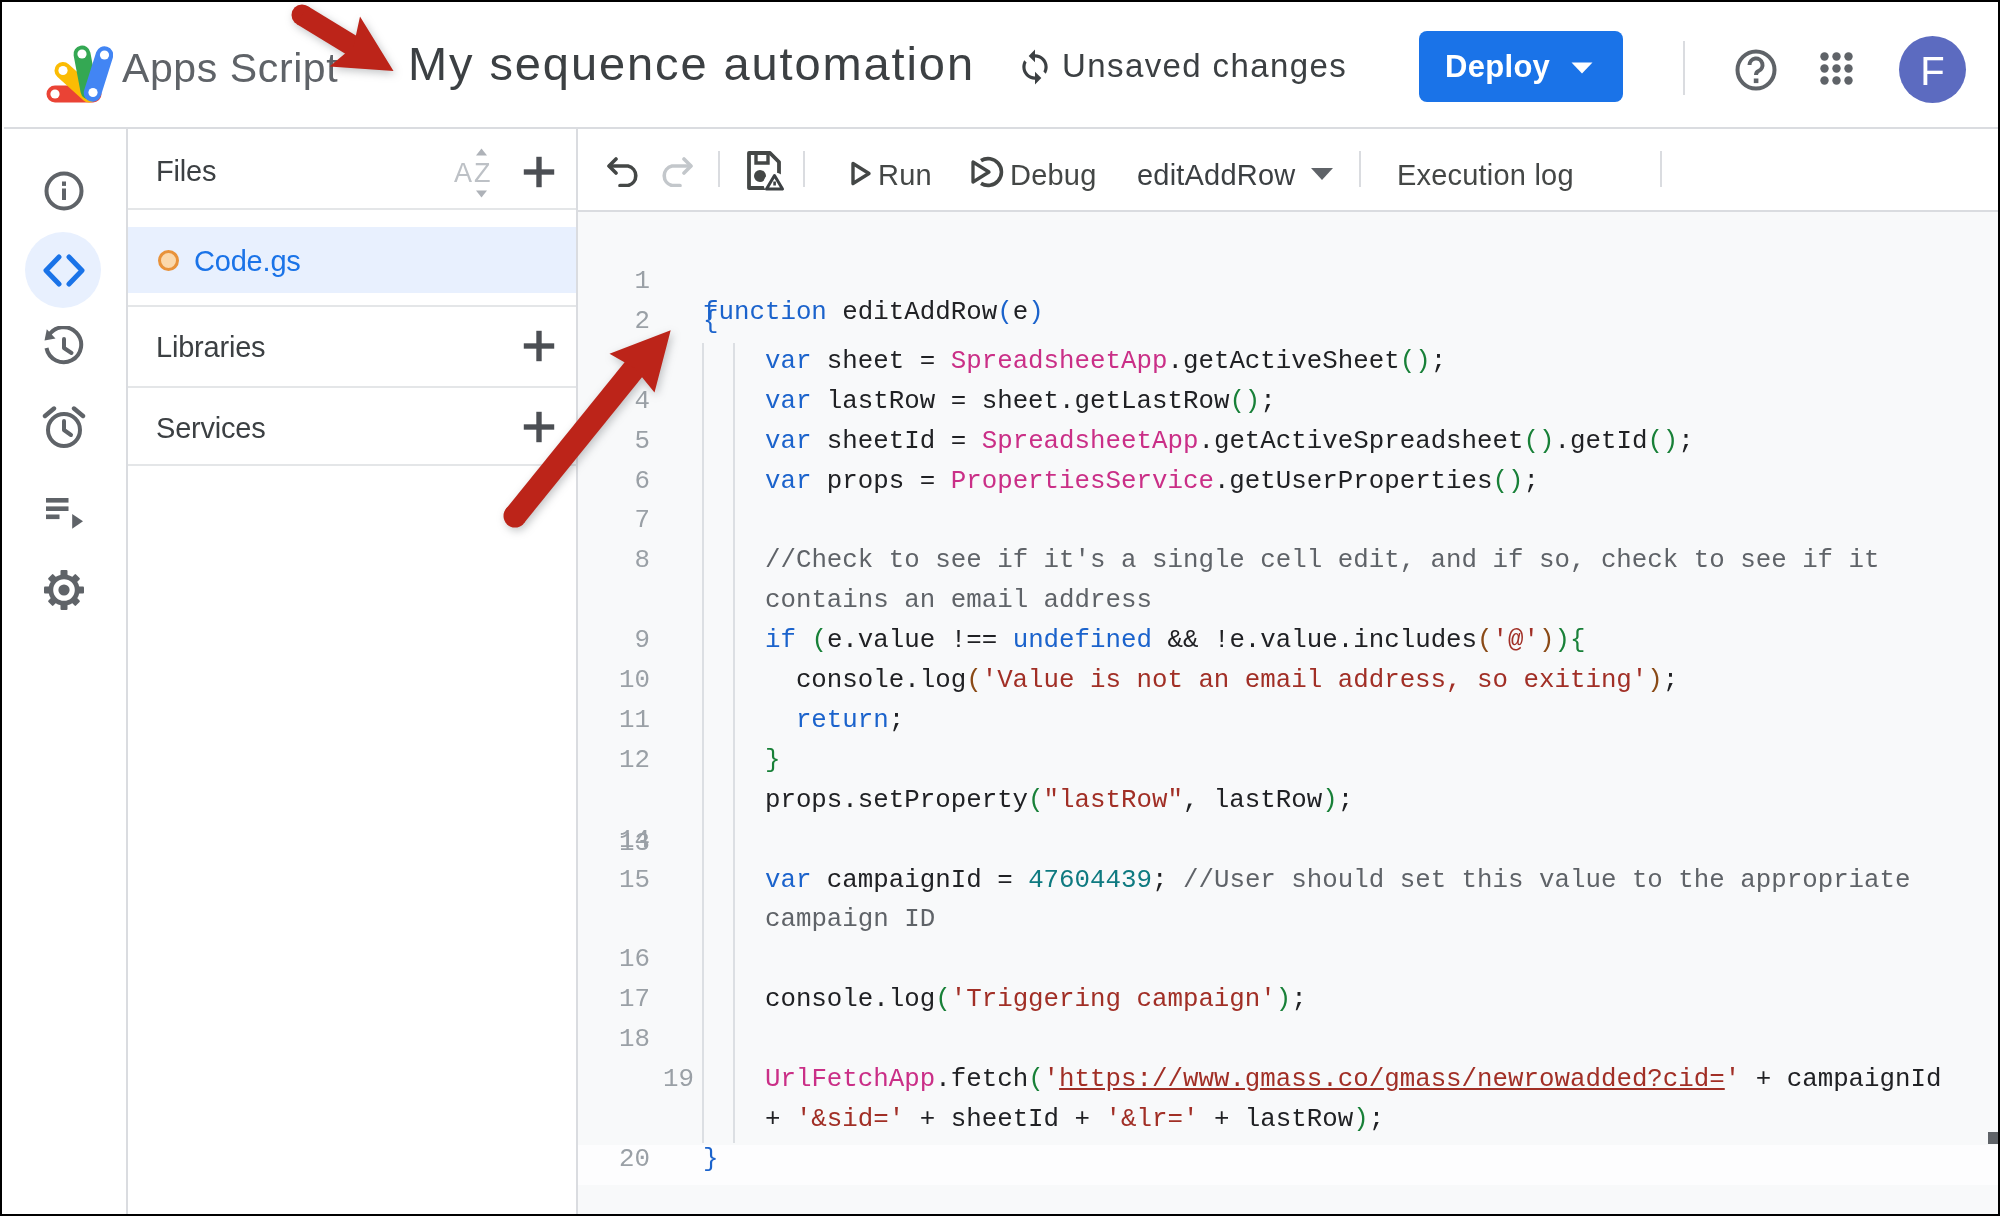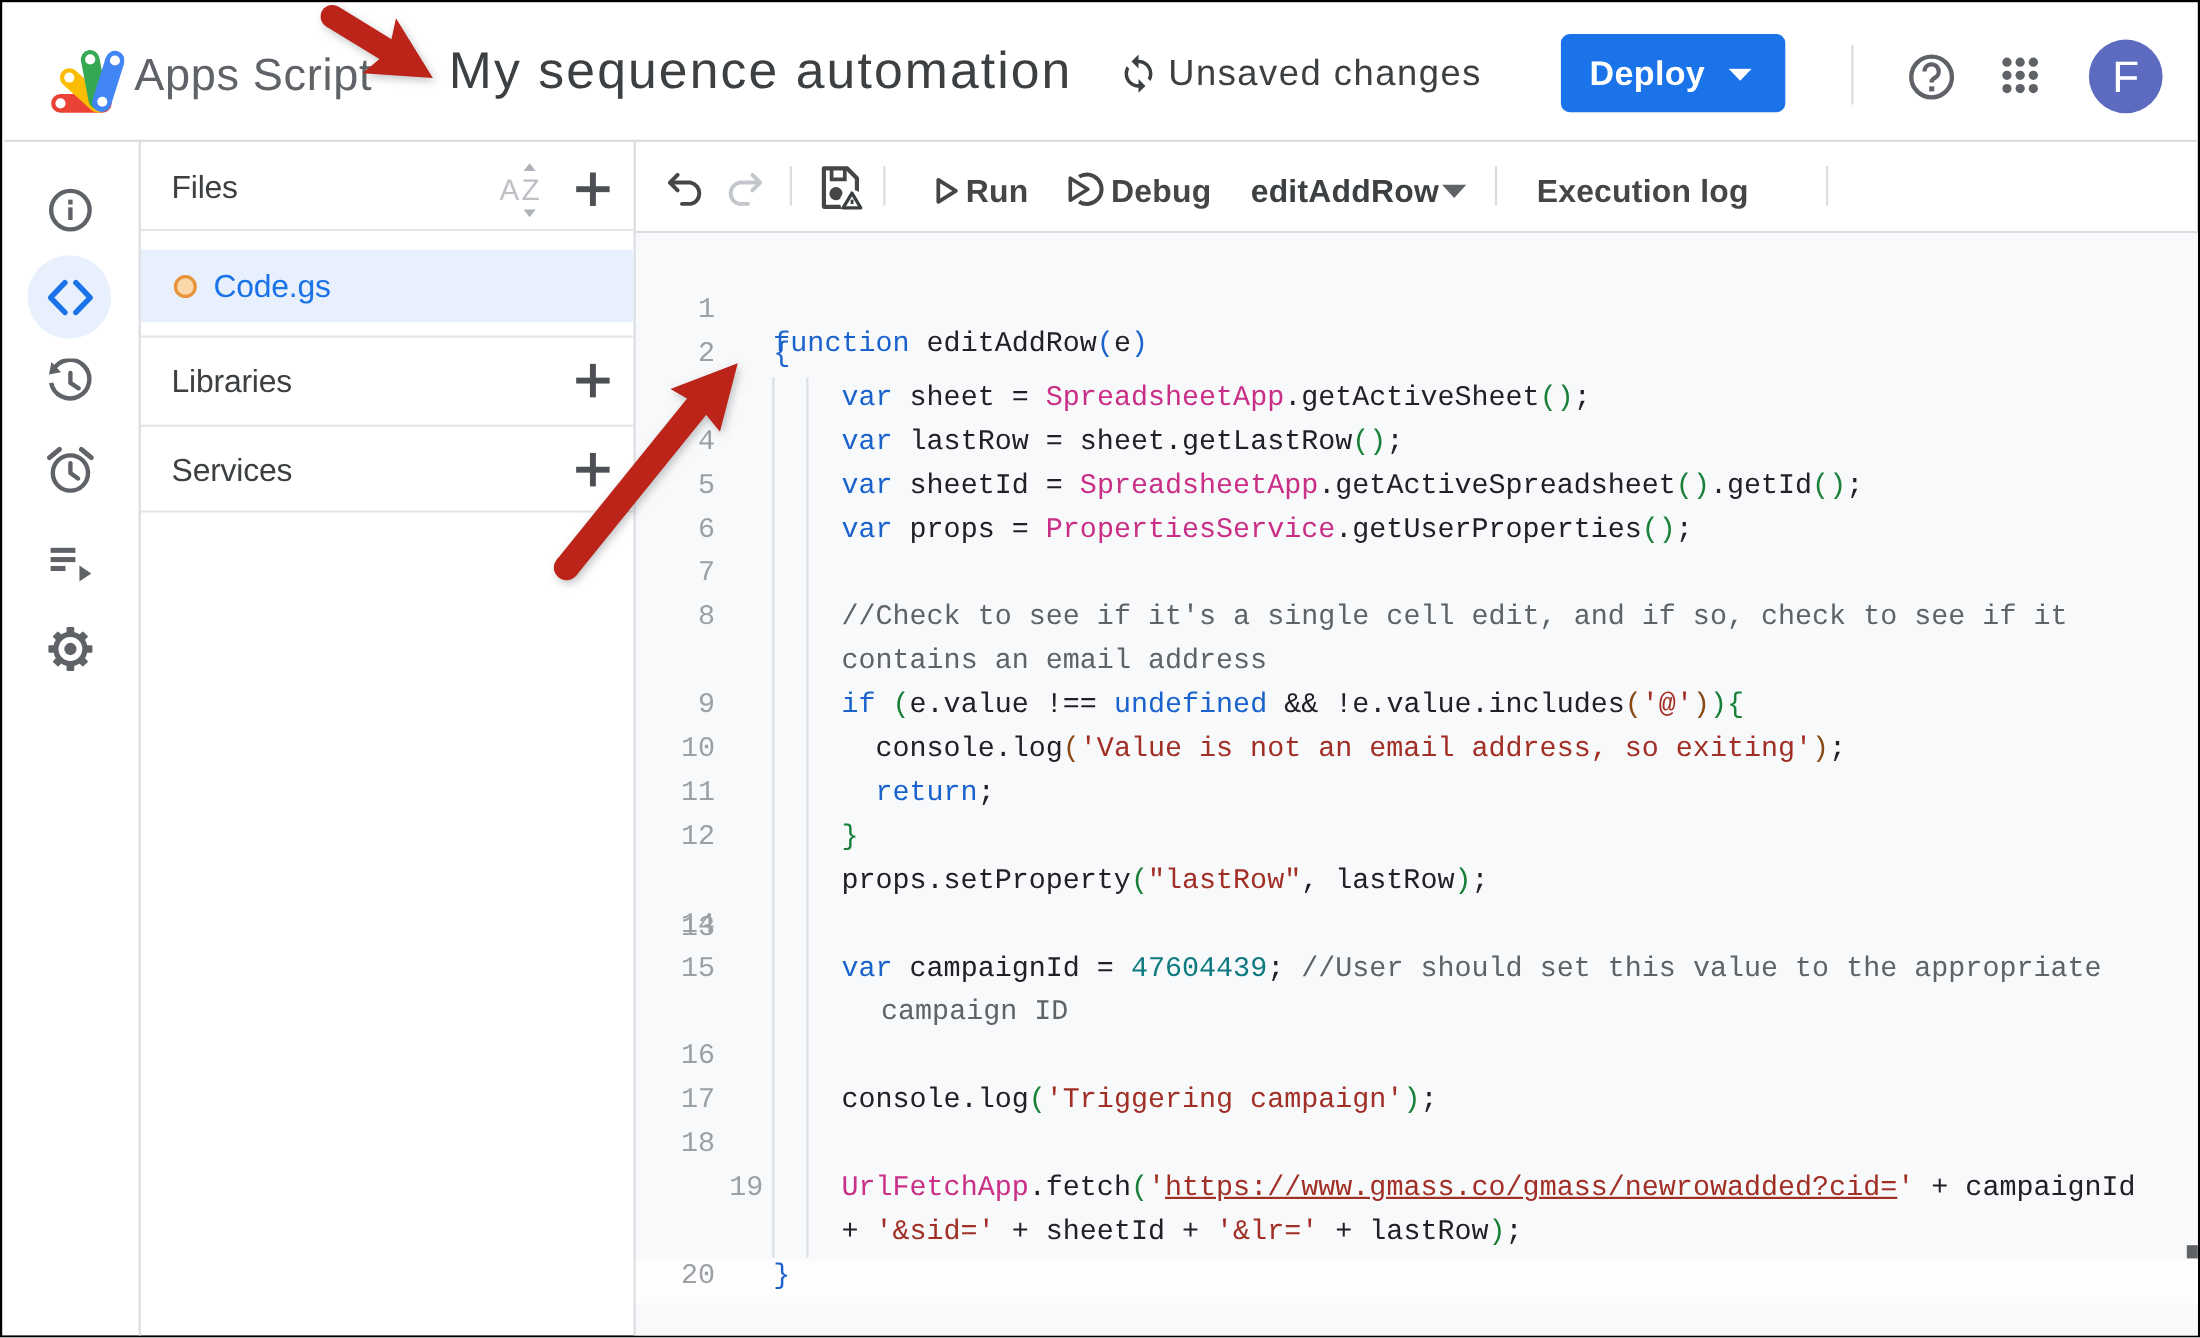--- a/index.html
+++ b/index.html
@@ -16,21 +16,21 @@
   #unsaved { left:1060px; top:45px; font-size:33px; color:#3c4043; letter-spacing:1.4px; }
   #deploy { left:1417px; top:29px; width:204px; height:71px; background:#1a73e8; border-radius:8px; }
   #deploy span { position:absolute; left:26px; top:18px; font-size:31px; color:#fff; font-weight:bold; letter-spacing:0.3px;}
   #avatar { left:1897px; top:34px; width:67px; height:67px; border-radius:50%; background:#5c6bc0; }
   #avatar span { position:absolute; left:0; width:67px; text-align:center; top:13px; font-size:40px; color:#fff; }
   
   .paneltxt { font-size:29px; color:#3c4043; letter-spacing:-0.2px; }
   #codegsrow { left:126px; top:225px; width:448px; height:66px; background:#e8f0fe; }
   #codegs { left:192px; top:243px; font-size:29px; color:#1a73e8; letter-spacing:-0.2px; }
   
-  .tbtxt { font-size:29px; color:#444746; letter-spacing:0.2px;font-weight:bold; }
+  .tbtxt { font-size:29px; color:#444746; letter-spacing:0.2px; }
   
   #editor { left:576px; top:210px; width:1422px; height:1004px; background:#f8f9fa; }
   .gut { position:absolute; left:0px; width:72px; text-align:right;
          font-family:"Liberation Mono", monospace; font-size:25.8px; color:#9aa0a6; }
   .crow { position:absolute; left:125px; white-space:pre;
           font-family:"Liberation Mono", monospace; font-size:25.8px; color:#202124; }
   .kw { color:#1b63cc; } .b1 { color:#1b63cc; } .b2 { color:#188038; } .b3 { color:#8a4a16; }
   .cls { color:#ca2f87; } .str { color:#a12f26; } .num { color:#0e7a80; } .cm { color:#5f6368; }
   .url { text-decoration:underline; }
   .iguide { position:absolute; top:131px; width:2px; height:800px; background:#dcdfe3; }
@@ -228,21 +228,21 @@
     <div class="crow" style="top:454.0px;">      console.log<span class="b3">(</span><span class="str">'Value is not an email address, so exiting'</span><span class="b3">)</span>;</div>
     <div class="gut" style="top:493.9px;">11</div>
     <div class="crow" style="top:493.9px;">      <span class="kw">return</span>;</div>
     <div class="gut" style="top:533.8px;">12</div>
     <div class="crow" style="top:533.8px;">    <span class="b2">}</span></div>
     <div class="gut" style="top:573.7px;margin-top:43px;">13</div>
     <div class="crow" style="top:573.7px;">    props.setProperty<span class="b2">(</span><span class="str">"lastRow"</span>, lastRow<span class="b2">)</span>;</div>
     <div class="gut" style="top:613.6px;">14</div>
     <div class="gut" style="top:653.5px;padding-left:35px;">15</div>
     <div class="crow" style="top:653.5px;">    <span class="kw">var</span> campaignId = <span class="num">47604439</span>; <span class="cm">//User should set this value to the appropriate</span></div>
-    <div class="crow" style="top:693.4px;margin-left:36px;">    <span class="cm">campaign ID</span></div>
+    <div class="crow" style="top:693.4px;">    <span class="cm">campaign ID</span></div>
     <div class="gut" style="top:733.3px;">16</div>
     <div class="gut" style="top:773.2px;">17</div>
     <div class="crow" style="top:773.2px;">    console.log<span class="b2">(</span><span class="str">'Triggering campaign'</span><span class="b2">)</span>;</div>
     <div class="gut" style="top:813.1px;">18</div>
     <div class="gut" style="top:853.0px;margin-left:44px;">19</div>
     <div class="crow" style="top:853.0px;">    <span class="cls">UrlFetchApp</span>.fetch<span class="b2">(</span><span class="str">'<span class="url">https://www.gmass.co/gmass/newrowadded?cid=</span>'</span> + campaignId</div>
     <div class="crow" style="top:892.9px;">    + <span class="str">'&amp;sid='</span> + sheetId + <span class="str">'&amp;lr='</span> + lastRow<span class="b2">)</span>;</div>
     <div class="gut" style="top:932.8px;">20</div>
     <div class="crow" style="top:932.8px;"><span class="b1">}</span></div>
   </div>

